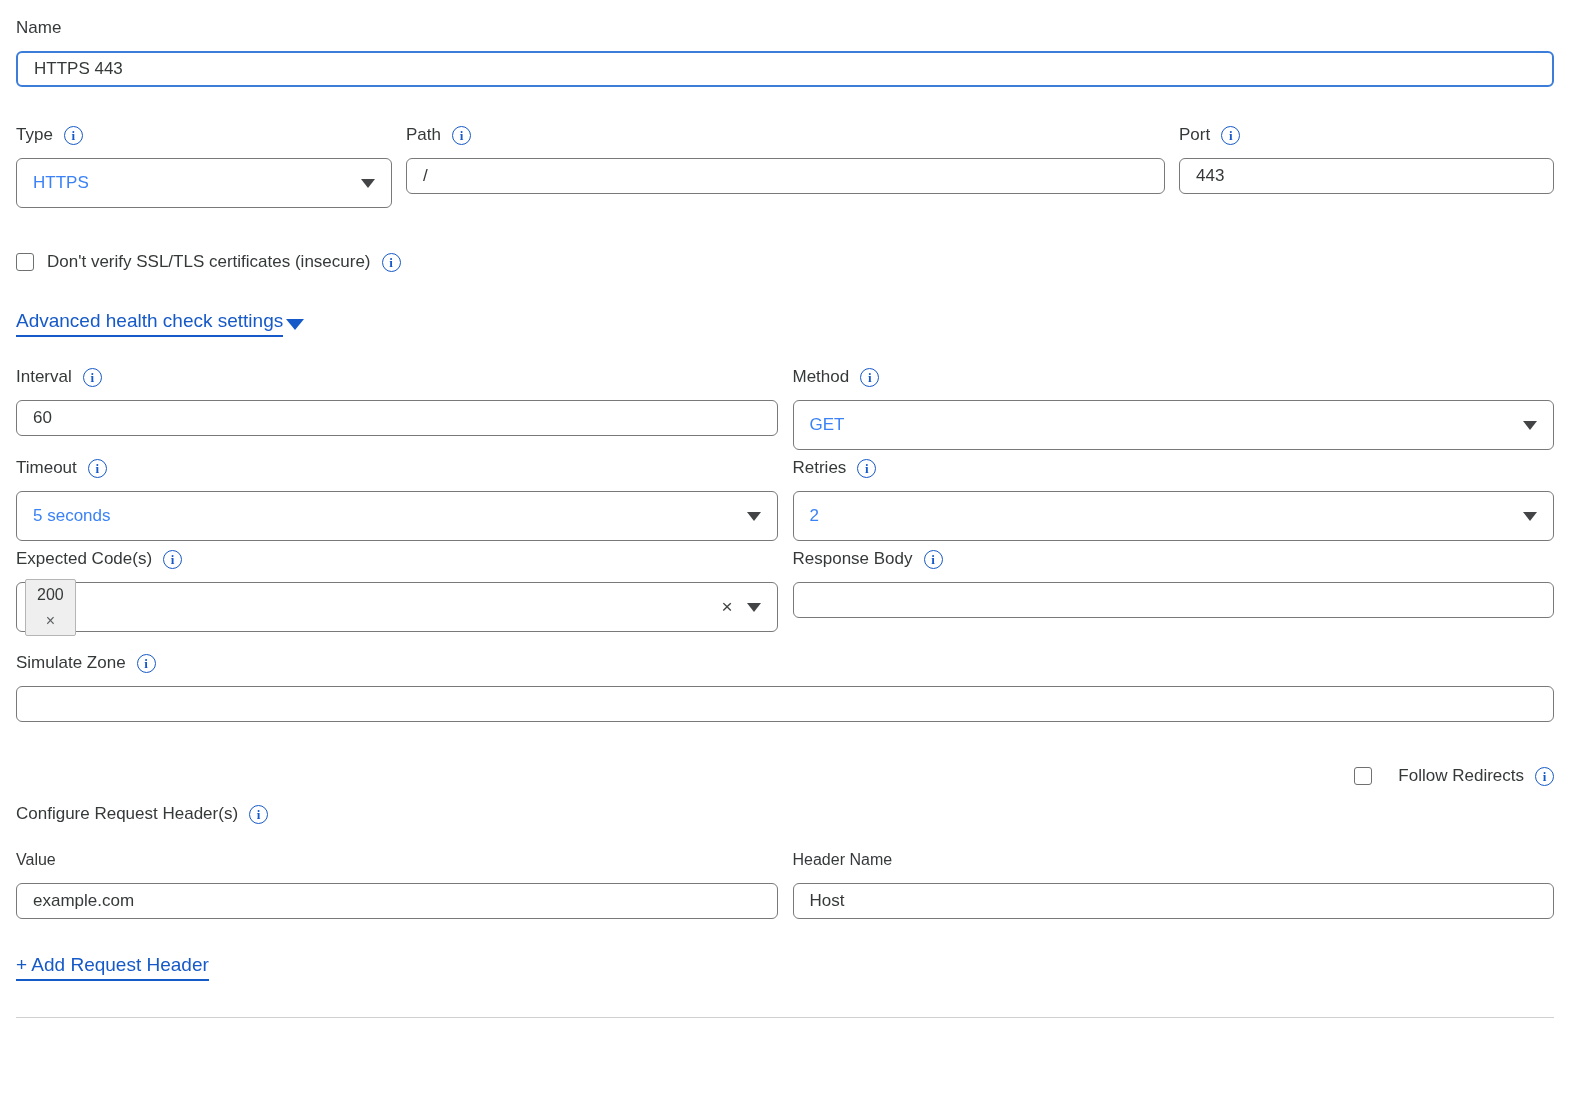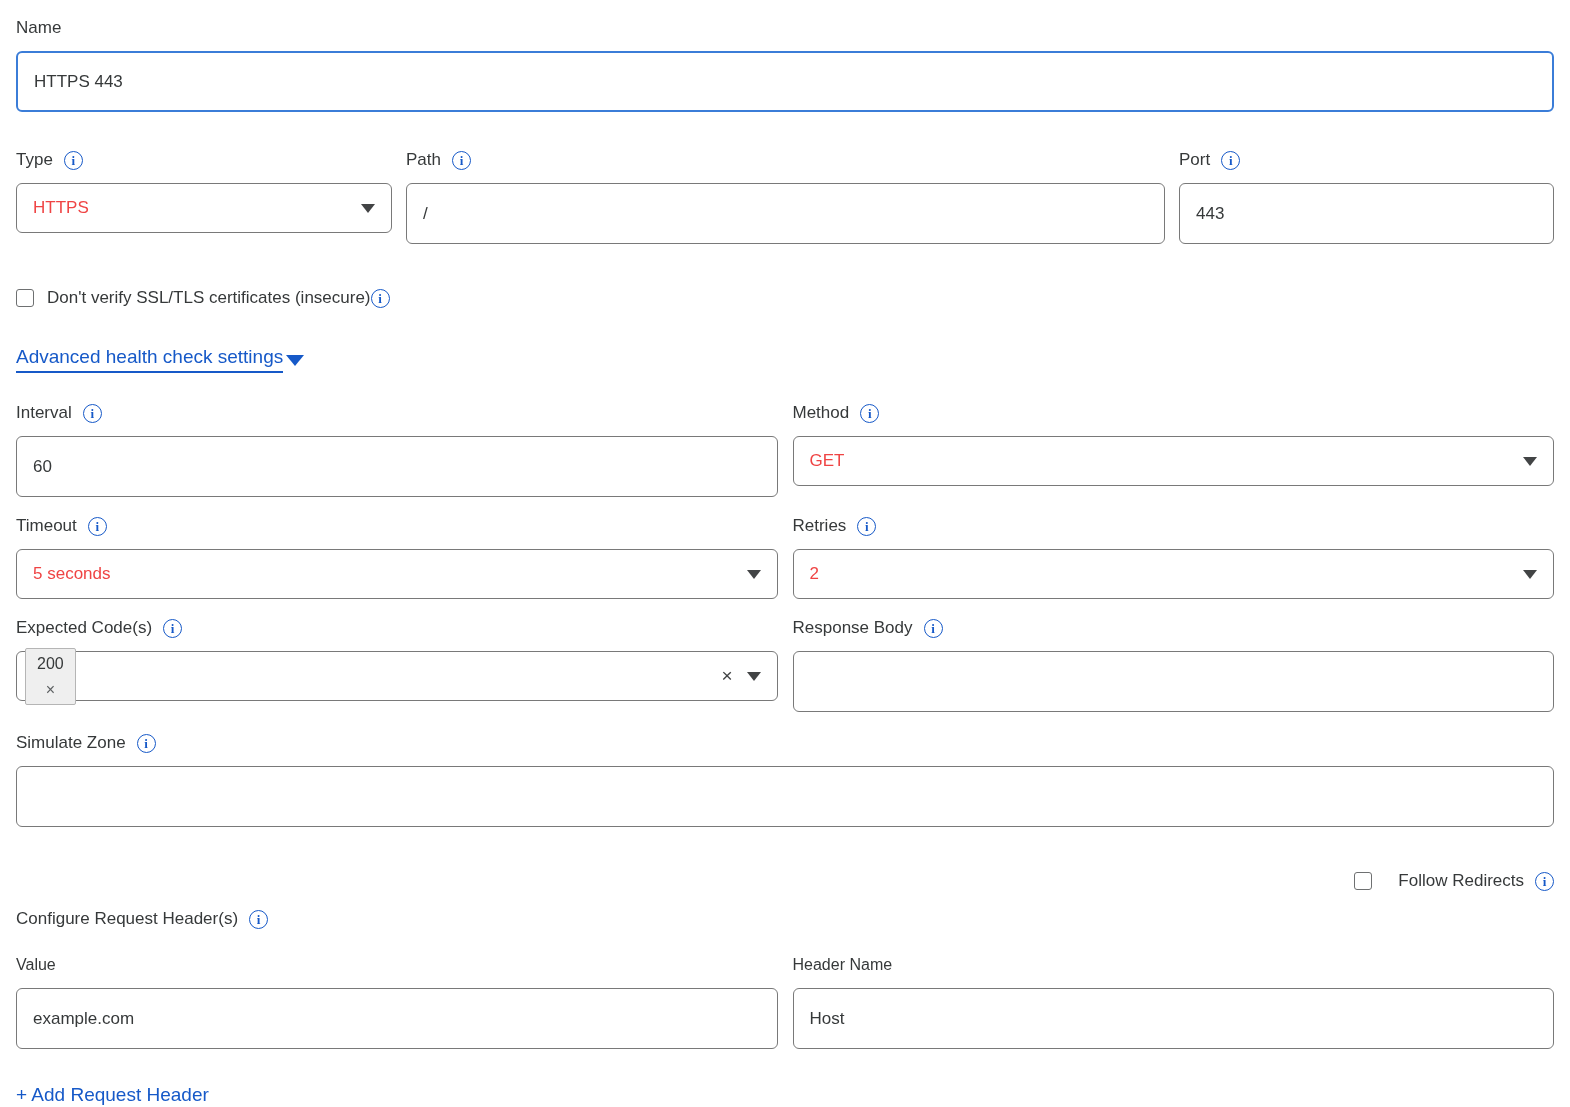--- a/index.html
+++ b/index.html
@@ -22,36 +22,36 @@
     width: 19px; height: 19px; flex: 0 0 19px;
     border: 1.6px solid #1659c8; border-radius: 50%;
     color: #1659c8; font-family: "Liberation Serif", serif;
     font-size: 13px; font-weight: bold; line-height: 1;
     display: inline-flex; align-items: center; justify-content: center;
     cursor: pointer; user-select: none;
   }
 
   
   input.text {
-    width: 100%; height: 61px;
+    width: 100%; height: 36px;
     border: 1px solid #797979; border-radius: 6px;
     padding: 0 16px; font-size: 17px; color: #36393a;
     font-family: "Liberation Sans", sans-serif;
     background: #fff; outline: none;
   }
   input.text.focused { border: 2px solid #3b7dd8; }
 
   
   .select-wrap {
     position: relative; width: 100%; height: 50px;
     border: 1px solid #797979; border-radius: 6px;
     background: #fff; display: flex; align-items: center;
     padding: 0 44px 0 16px; cursor: pointer;
   }
-  .select-value { font-size: 17px; color: #ef4444; }
+  .select-value { font-size: 17px; color: #3b82f6; }
   .caret {
     position: absolute; right: 16px; top: 50%; margin-top: -4px;
     width: 0; height: 0;
     border-left: 7px solid transparent; border-right: 7px solid transparent;
     border-top: 9px solid #424445;
   }
 
   
   .multiselect {
     position: relative; width: 100%; height: 50px;
@@ -72,21 +72,21 @@
 
   
   .checkbox-row { display: flex; align-items: center; cursor: pointer; }
   input[type="checkbox"] {
     appearance: none; -webkit-appearance: none;
     width: 18px; height: 18px; margin: 0;
     border: 1.5px solid #6e7071; border-radius: 3px;
     background: #fff; cursor: pointer; flex: 0 0 18px;
   }
   .cb-label { font-size: 17px; color: #36393a; }
-  .gap-13 { margin-left: 13px; }
+  .gap-13 { margin-left: 13px; margin-right: 11px; }
   .gap-26 { margin-left: 26px; margin-right: 11px; }
 
   
   .adv-link { display: inline-flex; align-items: center; cursor: pointer; text-decoration: none; }
   .adv-link .adv-text {
     color: #1659c8; font-size: 19px;
     border-bottom: 2px solid #1659c8; padding-bottom: 3px;
   }
   .tri-down {
     width: 0; height: 0; margin-left: 3px; margin-top: 2px;
@@ -98,21 +98,21 @@
     border-bottom: 2px solid #1659c8; padding-bottom: 3px; text-decoration: none;
   }
 
   
   .row-3 { display: grid; grid-template-columns: 376px 1fr 375px; column-gap: 14px; }
   .row-2 { display: grid; grid-template-columns: 1fr 1fr; column-gap: 15px; }
 
   .mb-38 { margin-bottom: 38px; }
   .mb-44 { margin-bottom: 44px; }
   .mb-30 { margin-bottom: 30px; }
-  .mb-19 { margin-bottom: 19px; }
+  .mb-19 { margin-bottom: 8px; }
   .mb-21 { margin-bottom: 21px; }
   .mb-34 { margin-bottom: 18px; justify-content: flex-end; }
   .mb-27 { margin-bottom: 27px; }
   .mb-35 { margin-bottom: 35px; }
   .mb-20 { margin-bottom: 36px; }
 
   .divider { border: none; border-top: 1px solid #d0d0d0; margin: 0; }
 </style>
 </head>
 <body>

